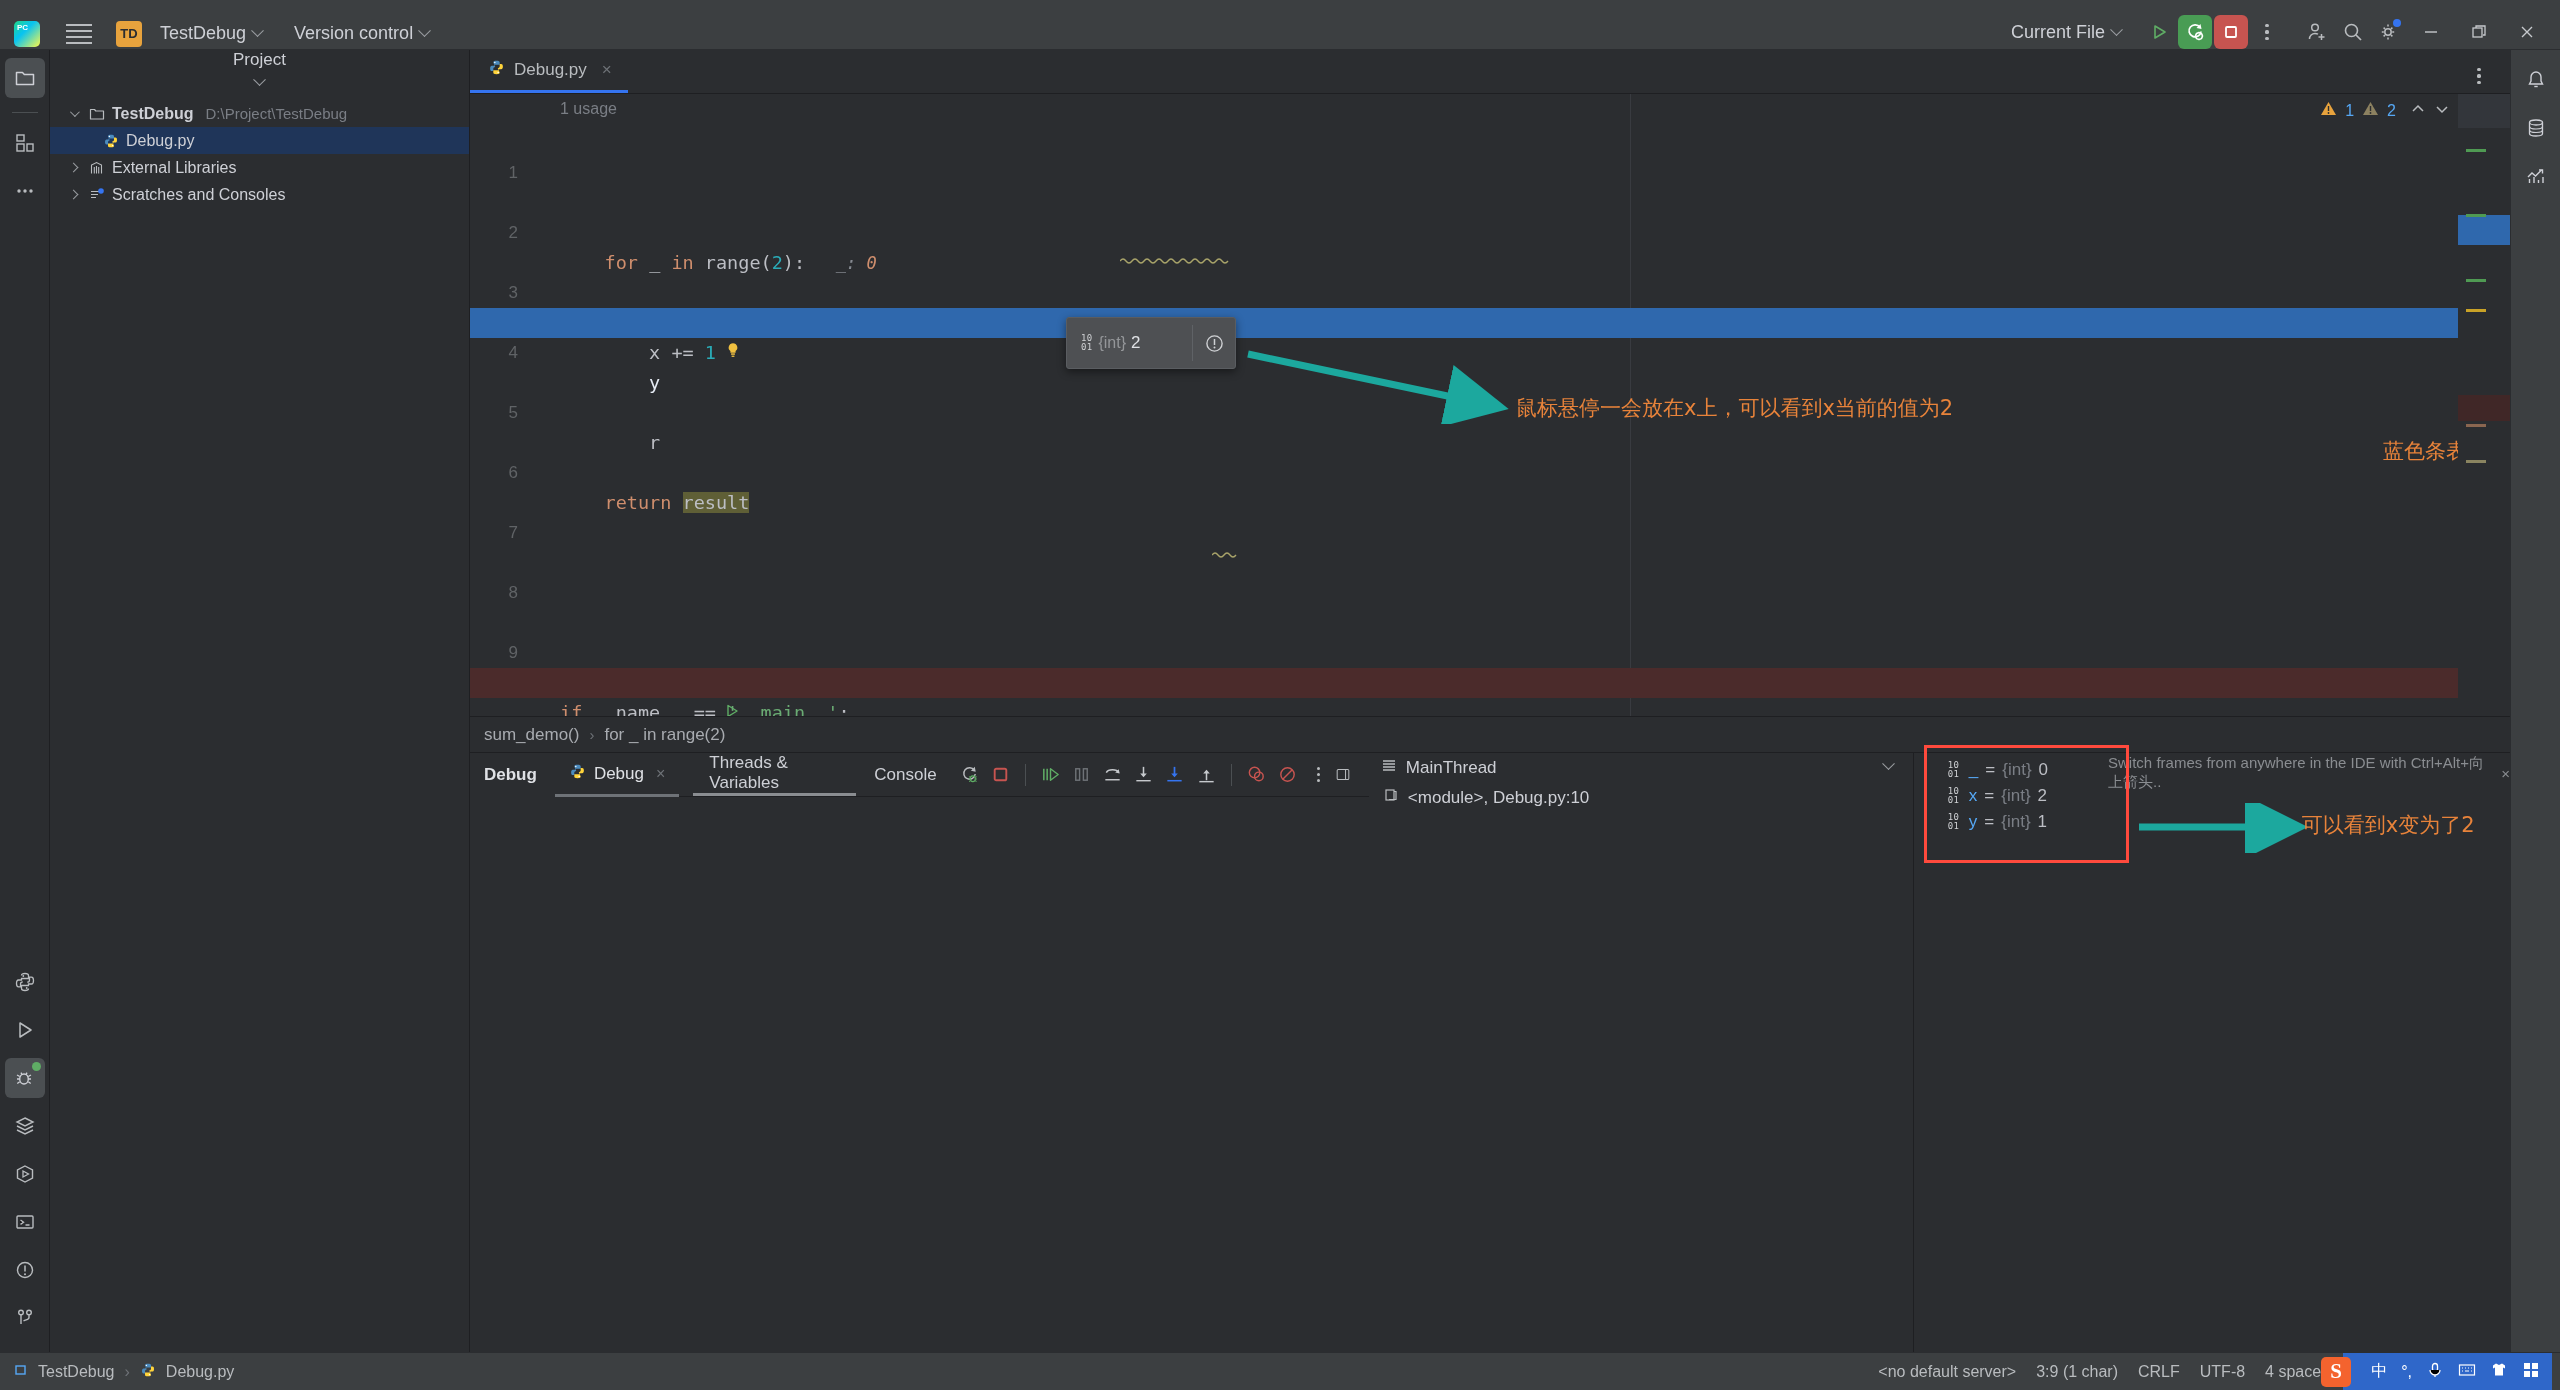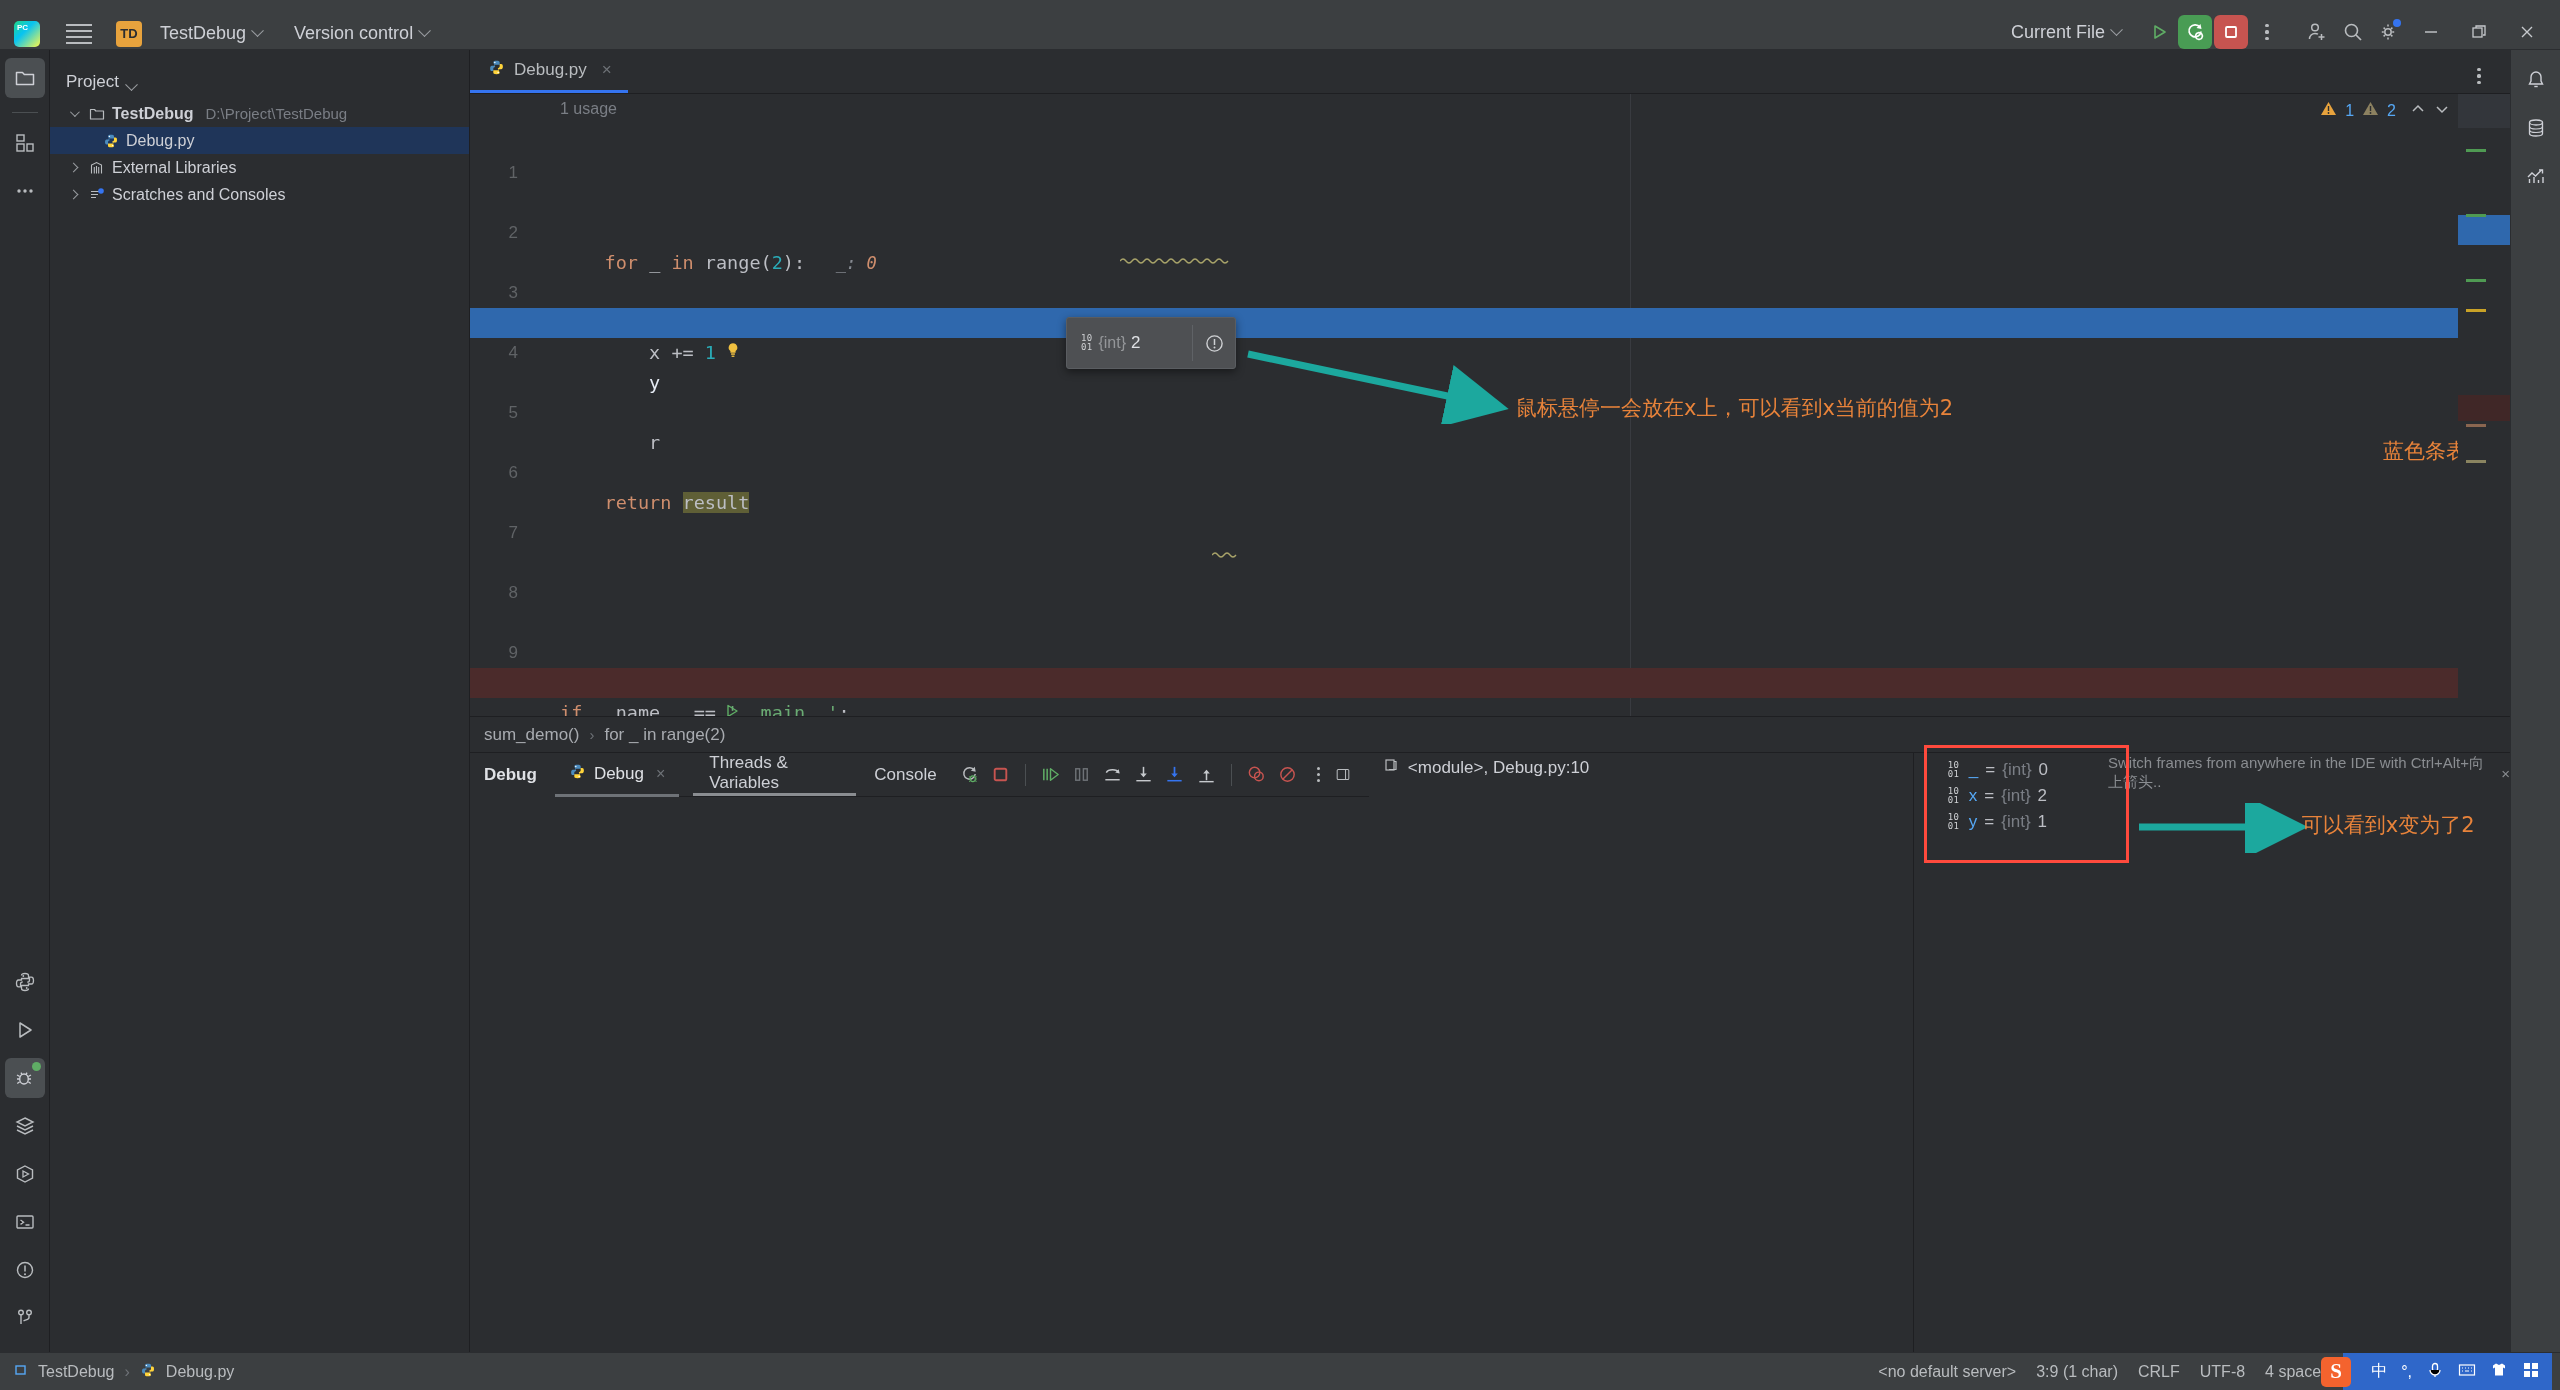--- a/index.html
+++ b/index.html
@@ -84,22 +84,22 @@
   .stripe-icon.active { background: #4b4f52; }
   .stripe-bottom { margin-top: auto; padding-bottom: 6px; display:flex; flex-direction: column; align-items:center; }
   .stripe-sep { width: 26px; height: 1px; background: #4b4f52; margin: 6px 0 10px; }
 
   
   .project-panel {
     width: 420px; flex: 0 0 420px; background: #2b2d30;
     display:flex; flex-direction: column; border-right: 1px solid #1e1f22;
   }
   .pp-header {
-    height: 42px; display:flex; align-items:flex-end; padding: 0 16px;
-    color: #ced0d6; font-size: 17px; gap: 8px; cursor: pointer;
+    height: 42px; display:flex; align-items:center; padding: 0 16px;
+    color: #ced0d6; font-size: 17px; gap: 8px; cursor: pointer; flex-direction: column;
   }
   .pp-tree { padding-top: 8px; font-size: 16px; }
   .tree-row {
     display:flex; align-items:center; height: 27px; gap: 6px;
     padding-left: 10px; color: #ced0d6; cursor: pointer; white-space: nowrap;
   }
   .tree-row.selected { background: #1f3559; }
   .tw { width: 18px; display:flex; align-items:center; justify-content:center; }
   .arrow-r { width: 7px; height: 7px; border-right: 1.6px solid #9a9da1;
      border-bottom: 1.6px solid #9a9da1; transform: rotate(-45deg); }
@@ -769,20 +769,29 @@
           <div style="margin-left:auto;padding-right:18px" class="ticon">
             <svg width="21" height="21" viewBox="0 0 22 22">
                 <rect x="3" y="4" width="16" height="14" rx="1.5" fill="none" stroke="#b9bcbf" stroke-width="1.4"></rect>
                 <path d="M14.5 4v14" stroke="#b9bcbf" stroke-width="1.4"></path>
               </svg>
           </div>
         </div>
 
         <div class="dp-body">
           <div class="frames">
+            <div class="thread-row">
+              <span>
+                <svg width="16" height="16" viewBox="0 0 16 16">
+                    <path d="M2 3h12M2 6h12M2 9h12M2 12h12" stroke="#b9bcbf" stroke-width="1.3"></path>
+                  </svg>
+              </span>
+              <span>MainThread</span>
+              <span class="chev" style="position:absolute;right:20px;top:9px"></span>
+            </div>
             <div class="frame-row">
               <span>
                 <svg width="16" height="16" viewBox="0 0 16 16">
                     <rect x="3" y="3" width="8" height="10" fill="none" stroke="#b9bcbf" stroke-width="1.2"></rect>
                     <path d="M11 4.5h2v8h-7" fill="none" stroke="#b9bcbf" stroke-width="1.2"></path>
                   </svg>
               </span>
               <span>&lt;module&gt;, Debug.py:10</span>
             </div>
           </div>

